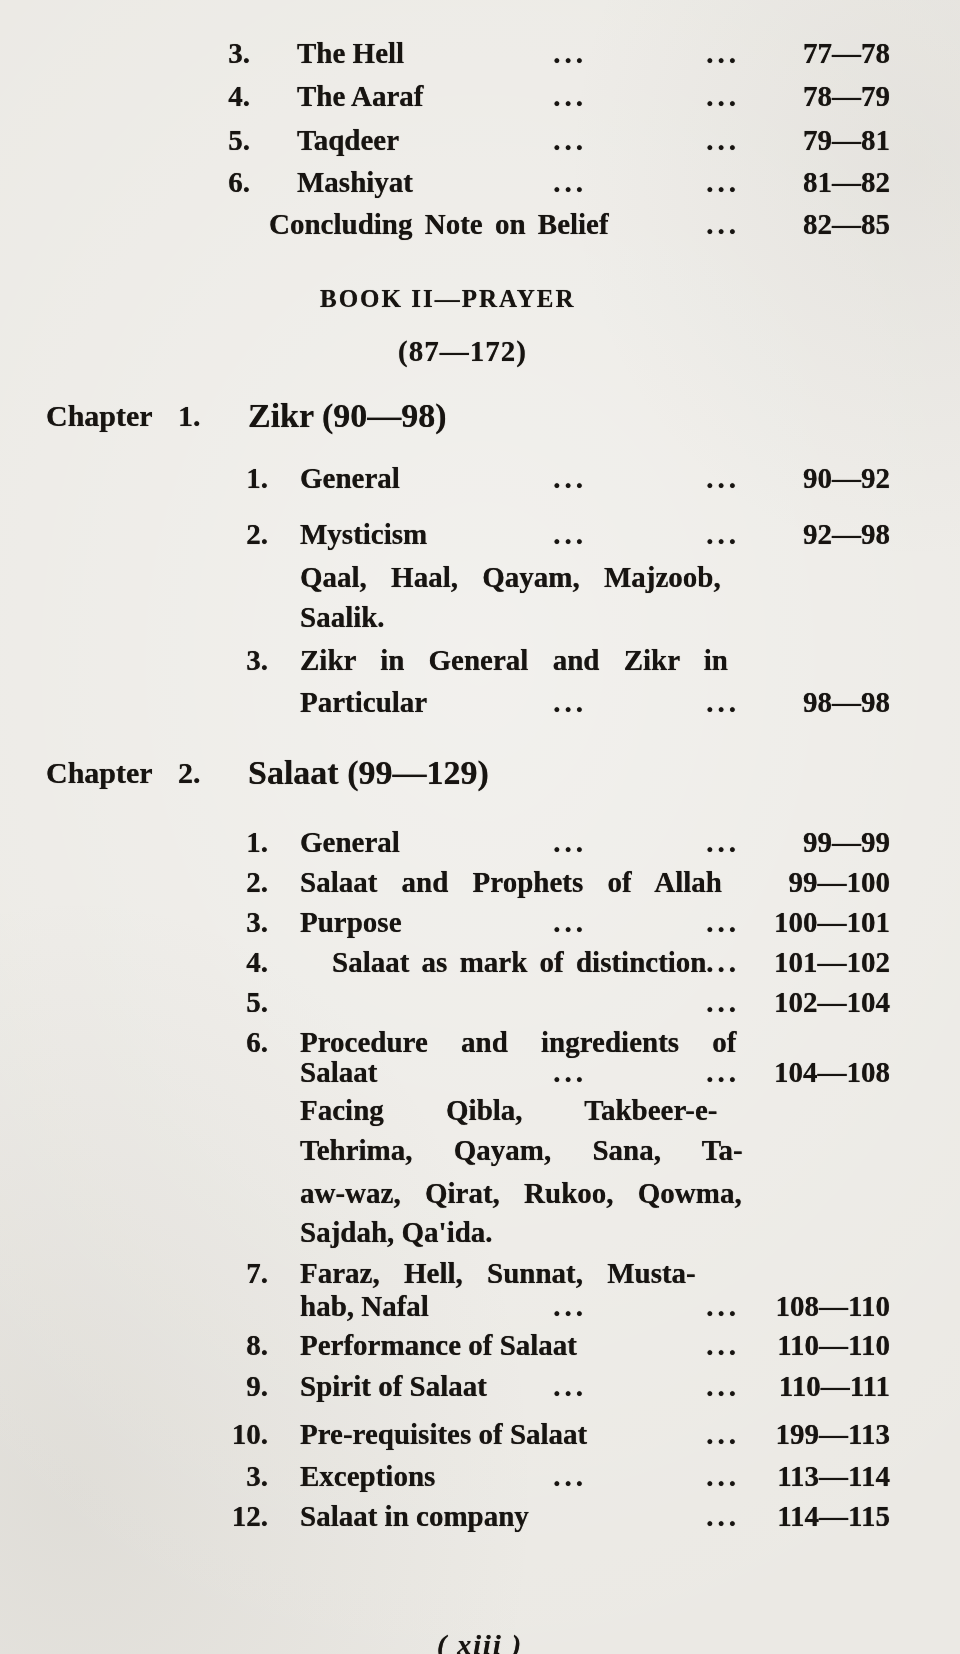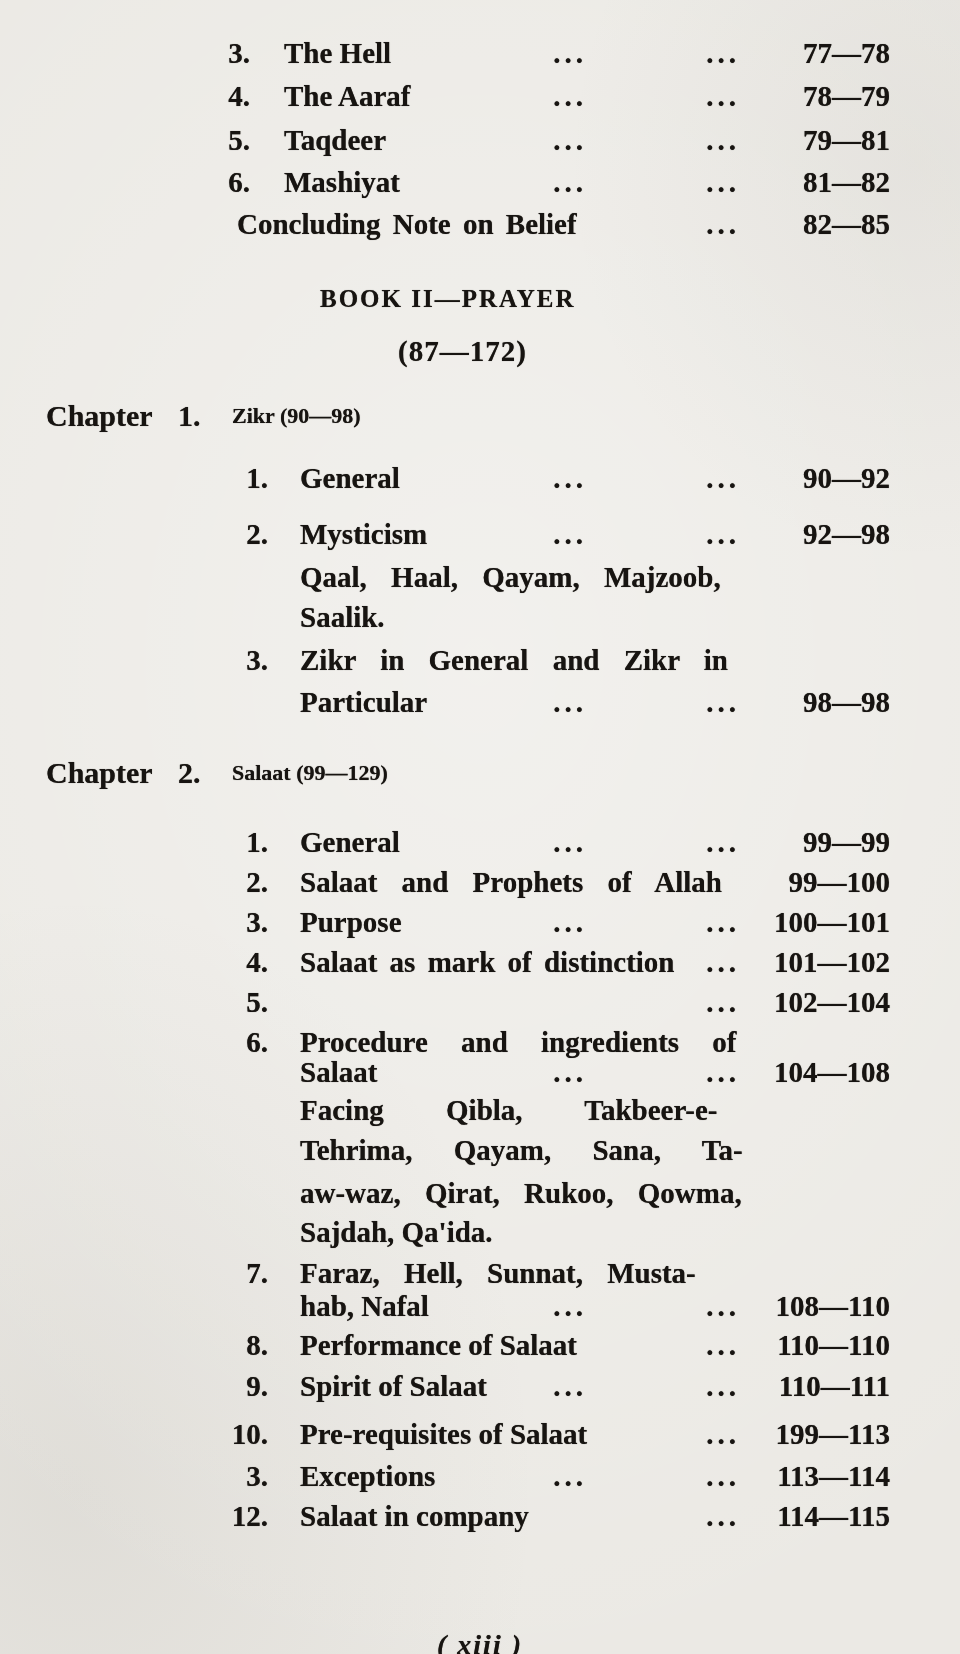--- a/index.html
+++ b/index.html
@@ -15,36 +15,36 @@
     font-family:"Liberation Serif","DejaVu Serif",serif;
     font-weight:bold;
     color:#171411;
     overflow:hidden;
   }
   .r{position:absolute;left:0;right:0;height:36px;font-size:29px;line-height:34px;}
   .r span{position:absolute;top:0;white-space:nowrap;text-shadow:0 0 0.7px rgba(20,16,10,0.75);}
   
   .tnum{left:195px;width:55px;text-align:right;}   
   .enum{left:210px;width:58px;text-align:right;}   
-  .tttl{left:284px;}                               
+  .tttl{left:297px;}                               
   .ettl{left:300px;}                               
   .cttl{left:237px;}                               
   .d{letter-spacing:4px;}
   .d1{left:545px;width:50px;text-align:center;}
   .d2{left:698px;width:50px;text-align:center;}
   .pg{right:70px;text-align:left;}
   
   .chlabel{left:46px;font-size:30px;text-shadow:0.6px 0 0 #171411,0 0 0.7px rgba(20,16,10,0.8);}
   .chnum{left:178px;font-size:30px;}
-  .chttl{left:232px;font-size:22px;}
+  .chttl{left:248px;font-size:34px;}
   .bookttl{left:320px;font-size:25px;letter-spacing:2px;text-shadow:0.6px 0 0 #171411,0 0 0.8px rgba(20,16,10,0.8);}
   .bookrange{left:398px;font-size:29px;letter-spacing:1px;}
   .footer{left:0;width:100%;text-align:center;font-style:italic;font-size:28px;letter-spacing:2px;}
   
-  .ws-s{word-spacing:5px;}
+  .ws-s{word-spacing:5px;margin-left:32px;}
   .ws-l{word-spacing:17px;}
   .ws-xl{word-spacing:26px;}
   .ws-2x{word-spacing:34px;}
   .ws-3x{word-spacing:55px;}
 </style>
 </head>
 <body>
 
 <div class="page">
 

